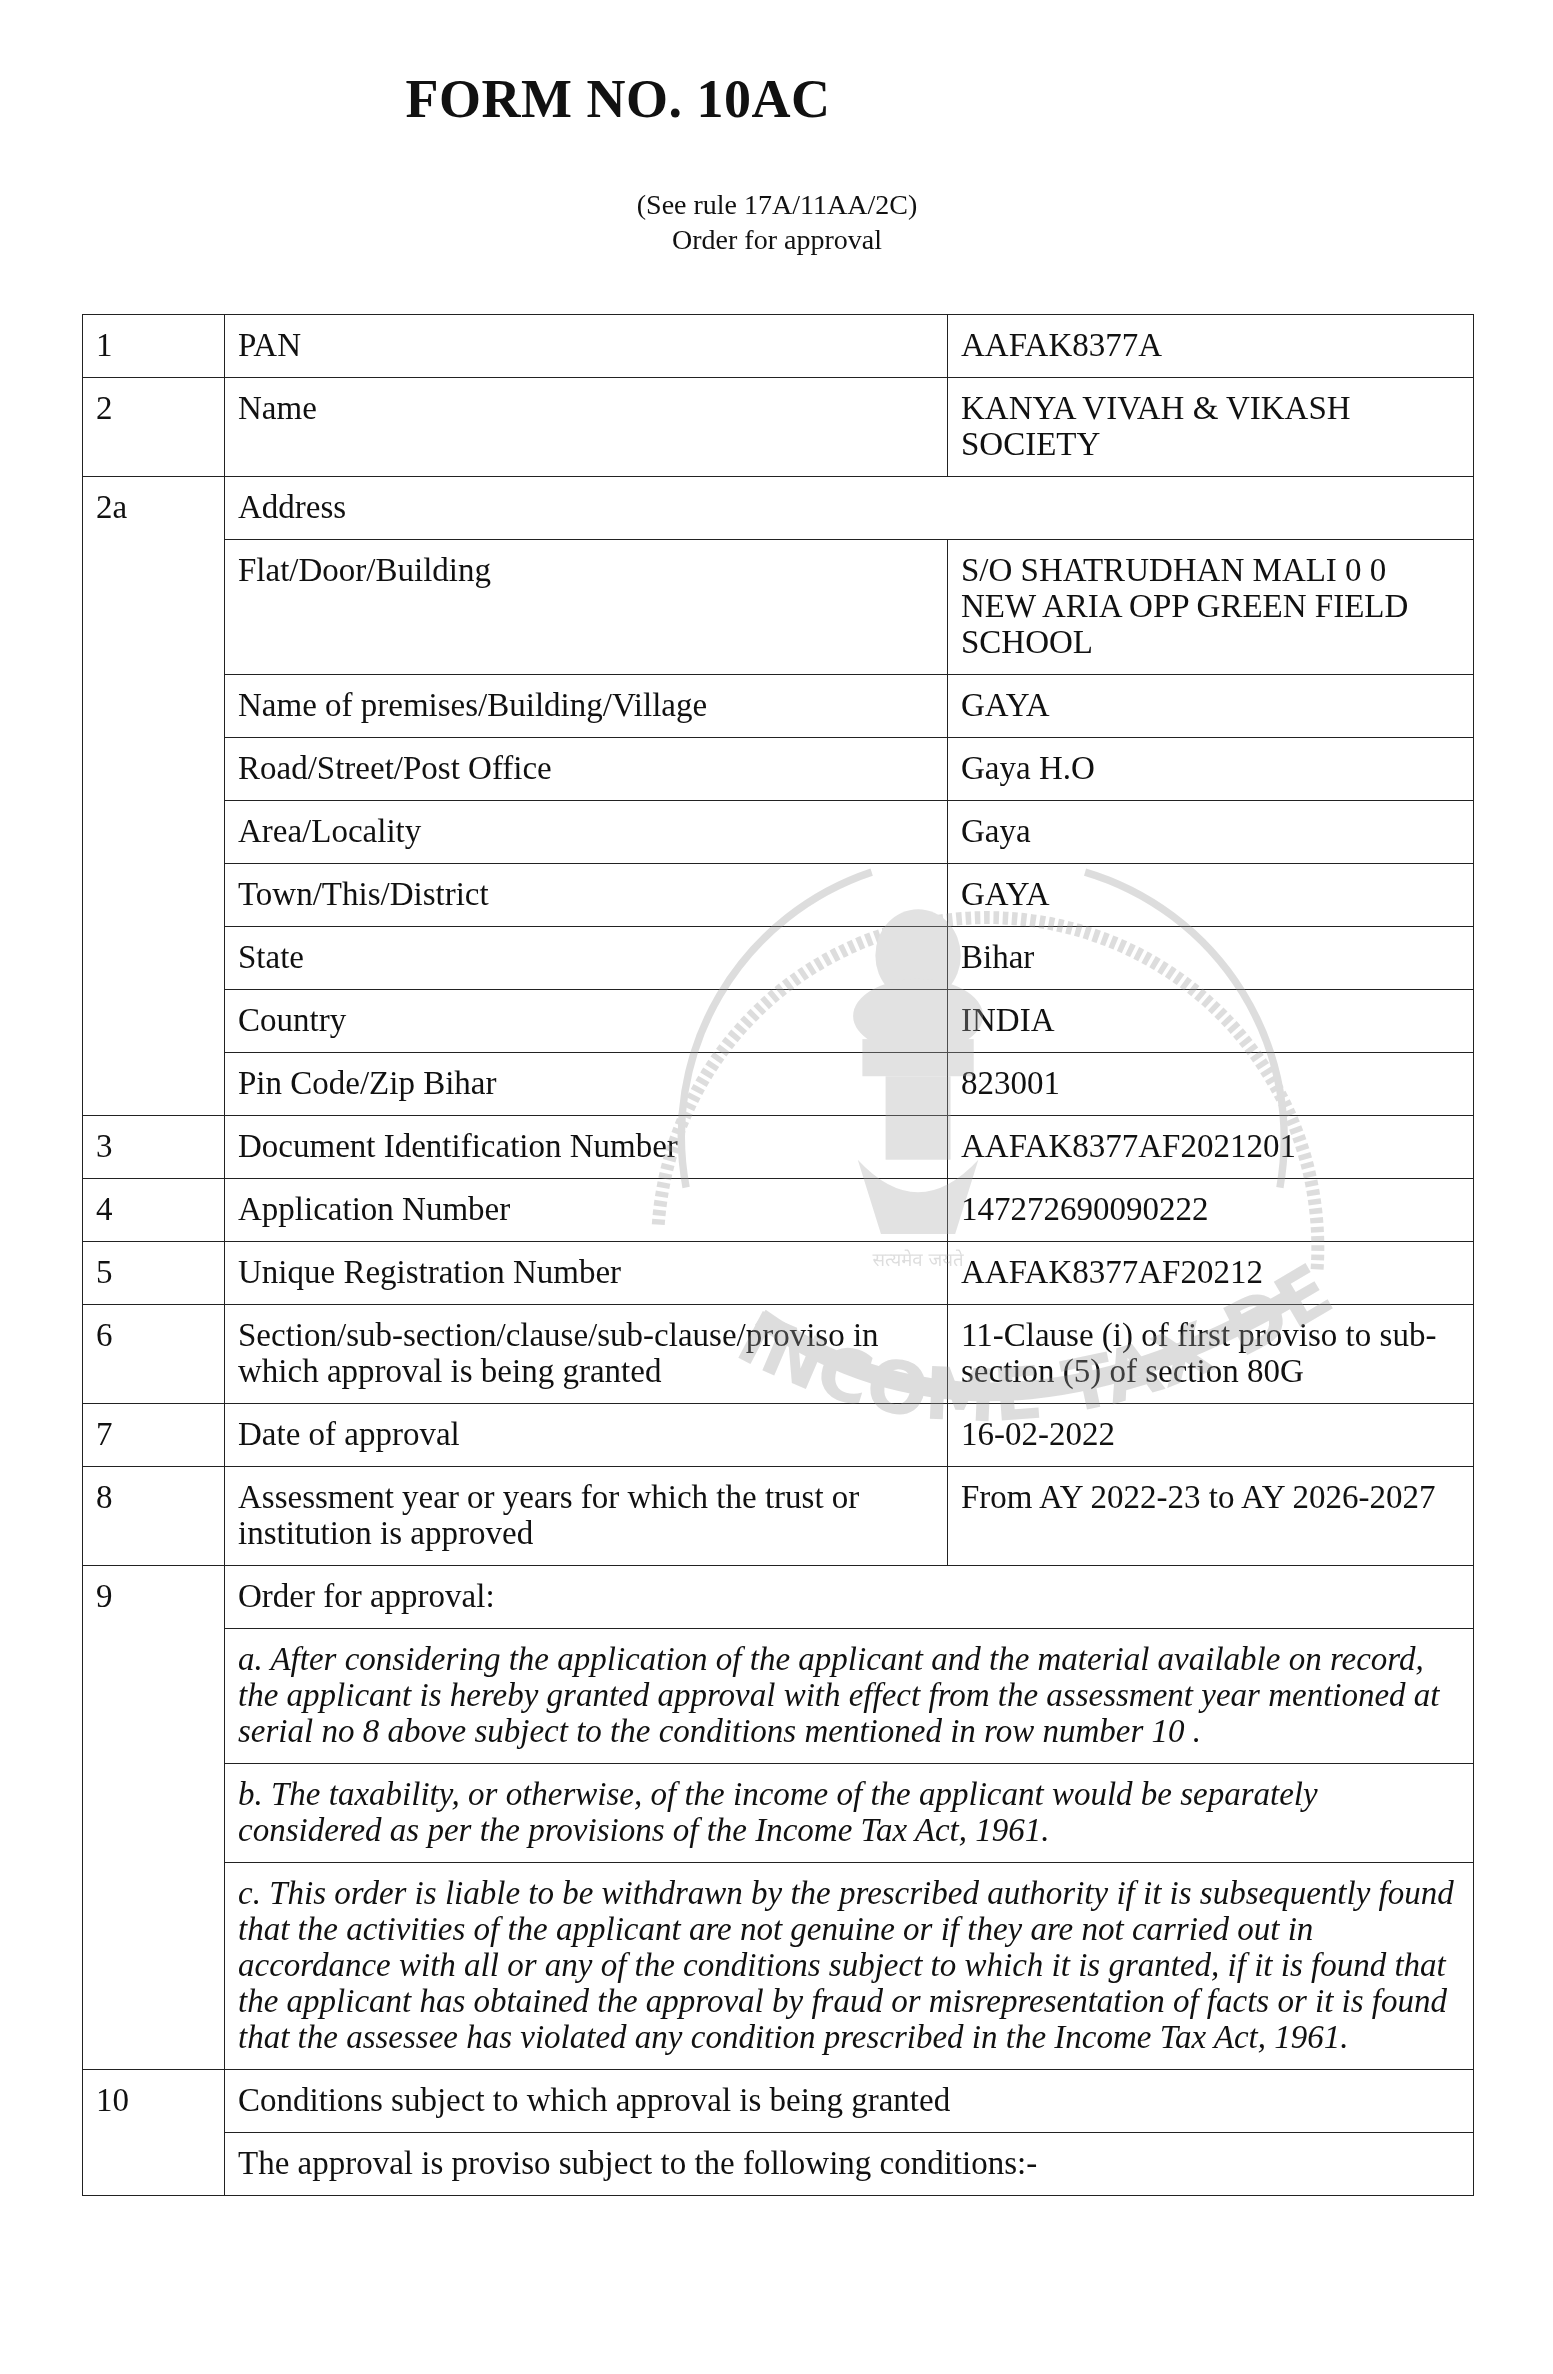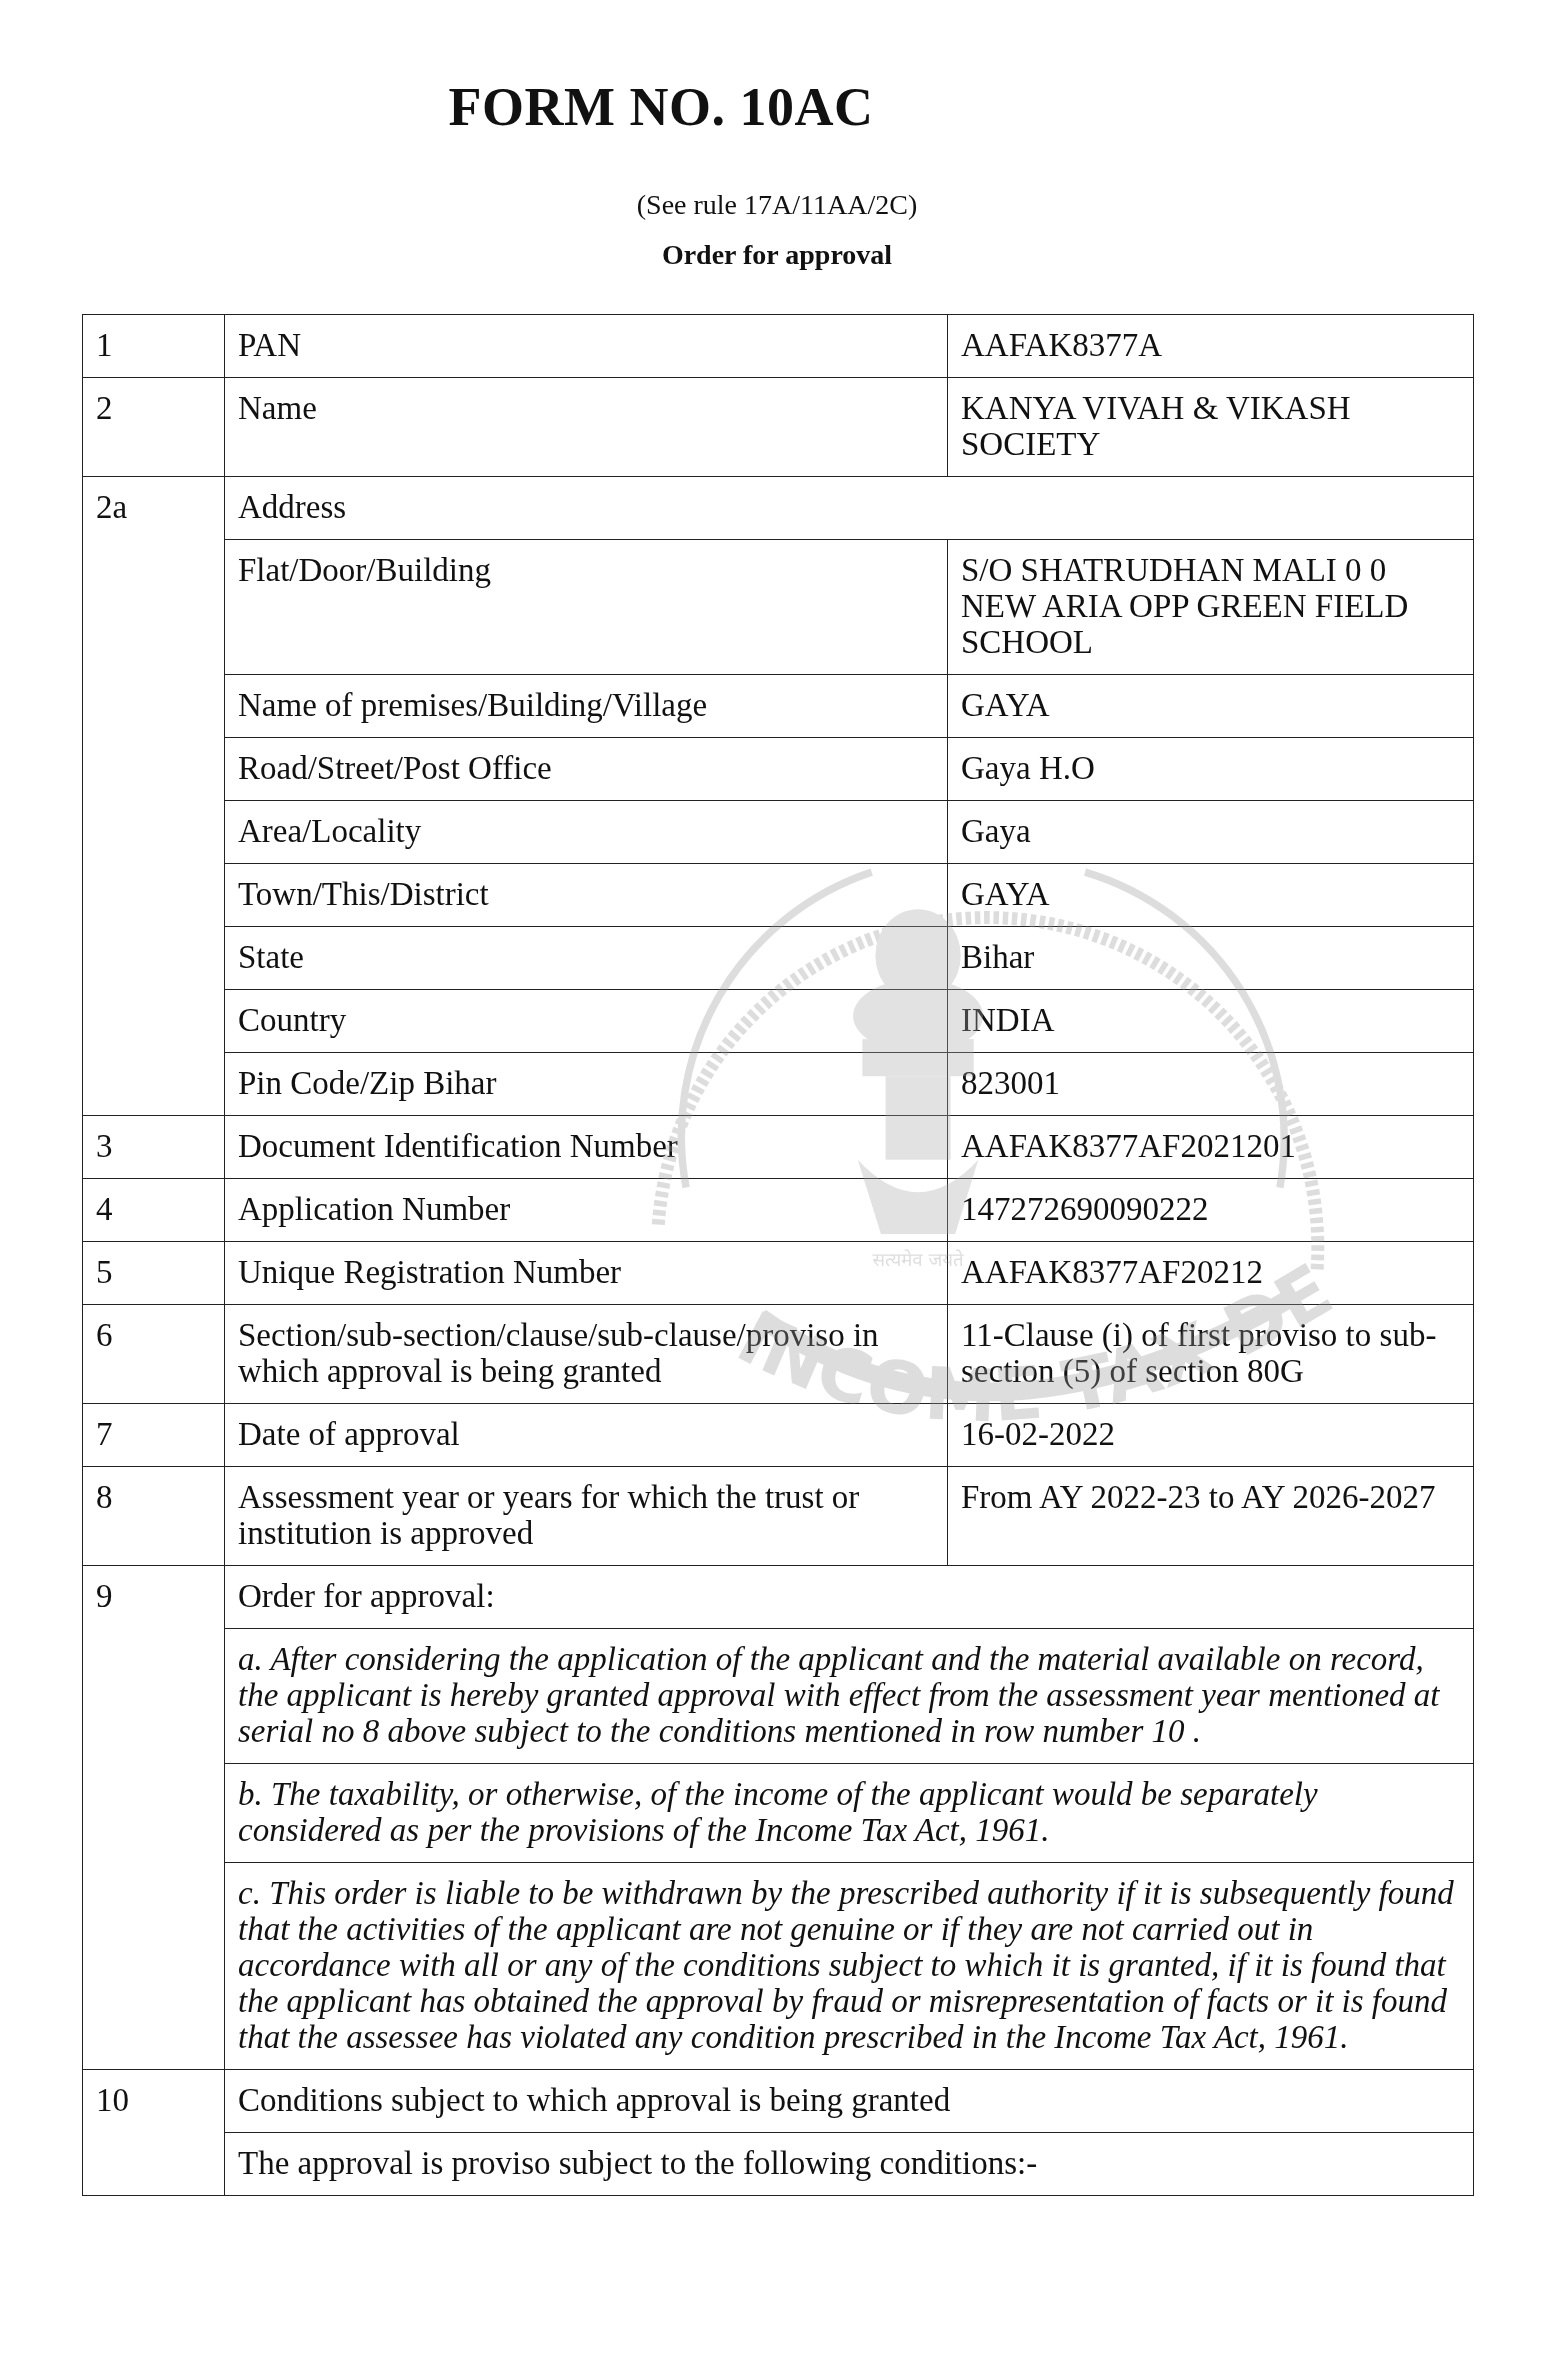--- a/index.html
+++ b/index.html
@@ -1,28 +1,28 @@
 <!DOCTYPE html>
 <html style="font-size:15px"><head>
 <meta charset="utf-8">
 <style>
   html, body { margin: 0; padding: 0; background: #ffffff; }
   body {
     width: 1554px; height: 2375px; position: relative; overflow: hidden;
     font-family: "Liberation Serif", "DejaVu Serif", serif; color: #111;
   }
   .title {
-    position: absolute; left: 0; width: 1236px; top: 76px; text-align: center;
-    font-size: 54px; font-weight: bold; letter-spacing: 0.5px; margin-left: 43px;
+    position: absolute; left: 0; width: 1236px; top: 68px; text-align: center;
+    font-size: 54px; font-weight: bold; letter-spacing: 0.5px;
   }
   .subtitle {
     position: absolute; left: 0; width: 1554px; text-align: center; font-size: 28px;
   }
   .sub1 { top: 189px; }
-  .sub2 { top: 239px; font-weight: bold; }
+  .sub2 { top: 224px; }
 
   .watermark {
     position: absolute; left: 519px; top: 835px; width: 928px; height: 668px;
     pointer-events: none; z-index: 2; opacity: 0.33;
   }
 
   table.form {
     position: absolute; left: 82px; top: 314px; width: 1392px;
     border-collapse: collapse; table-layout: fixed; z-index: 1;
     font-size: 33px; line-height: 36px;

